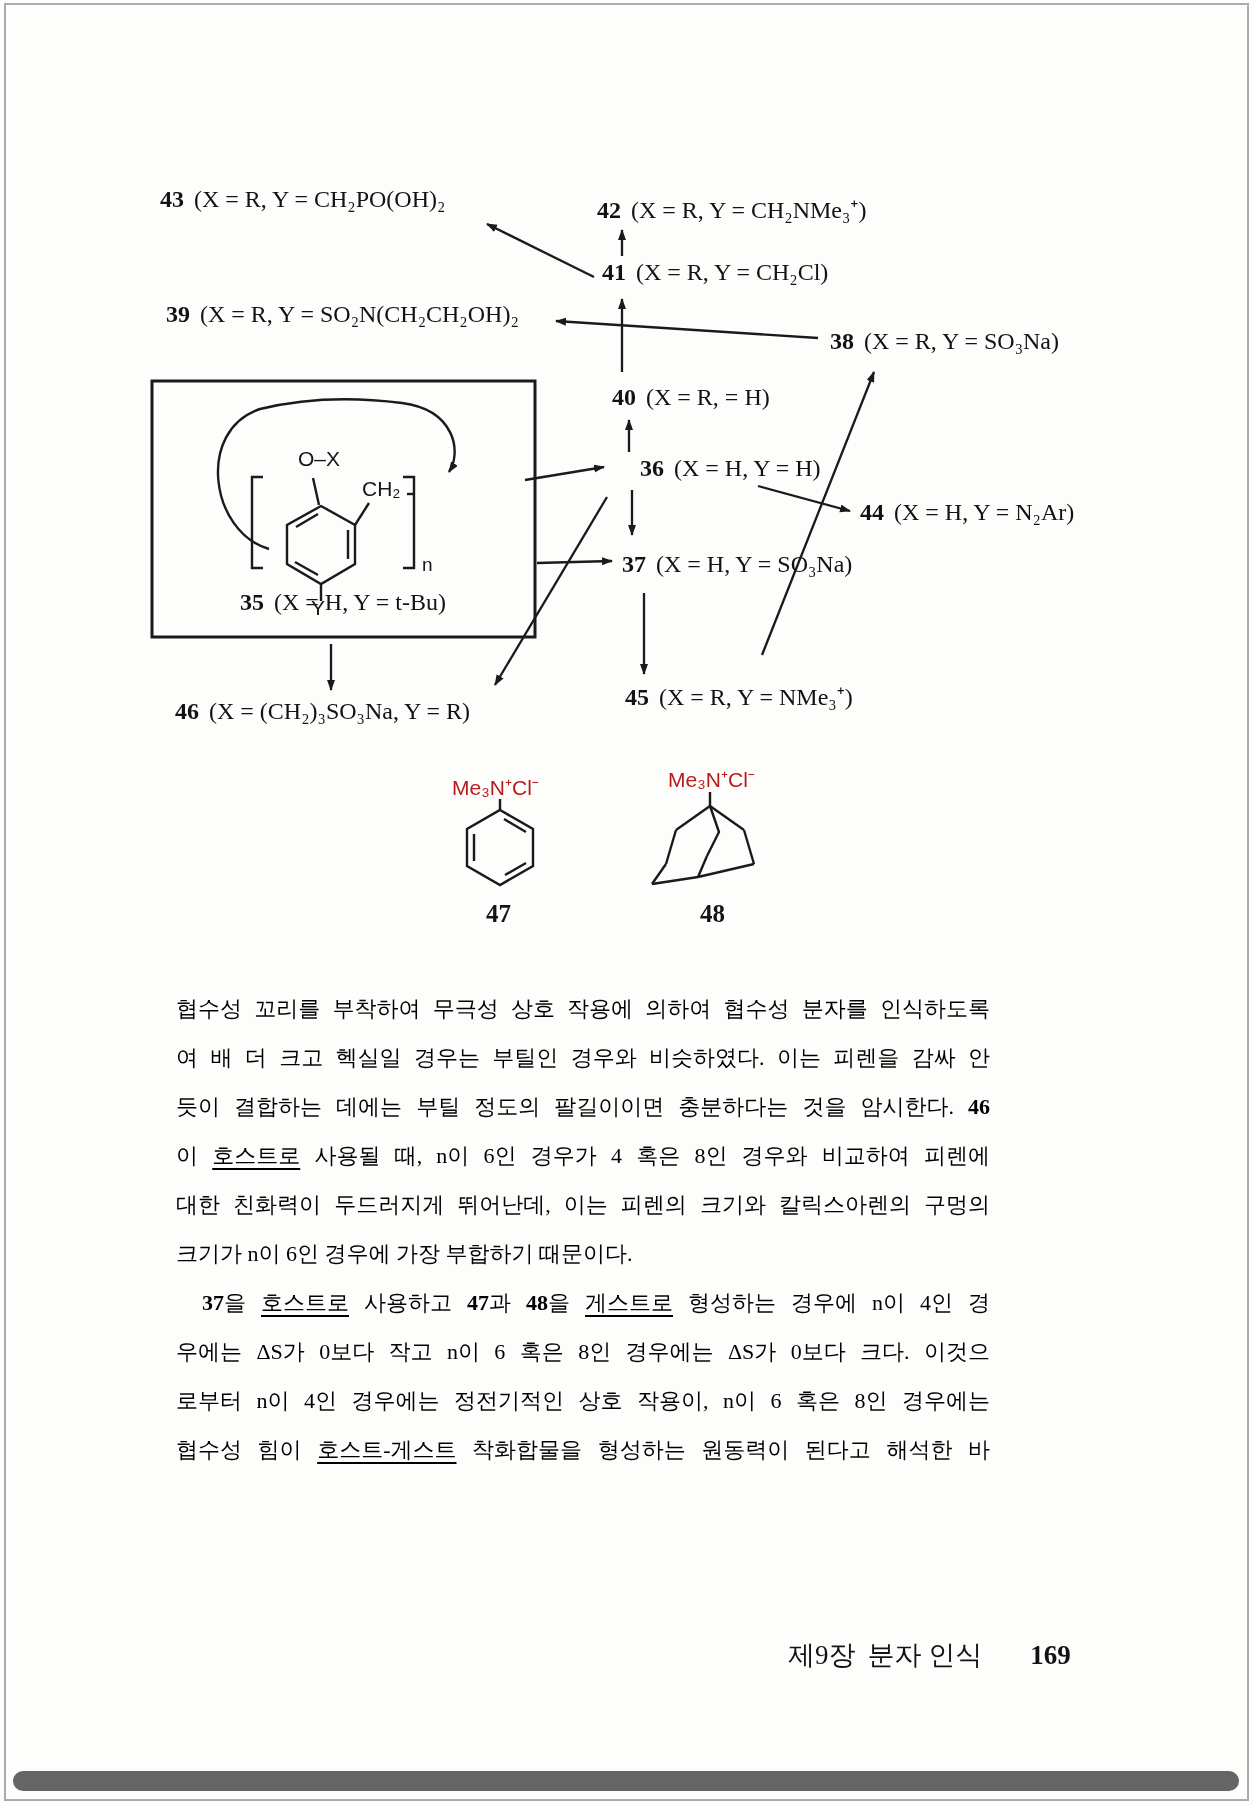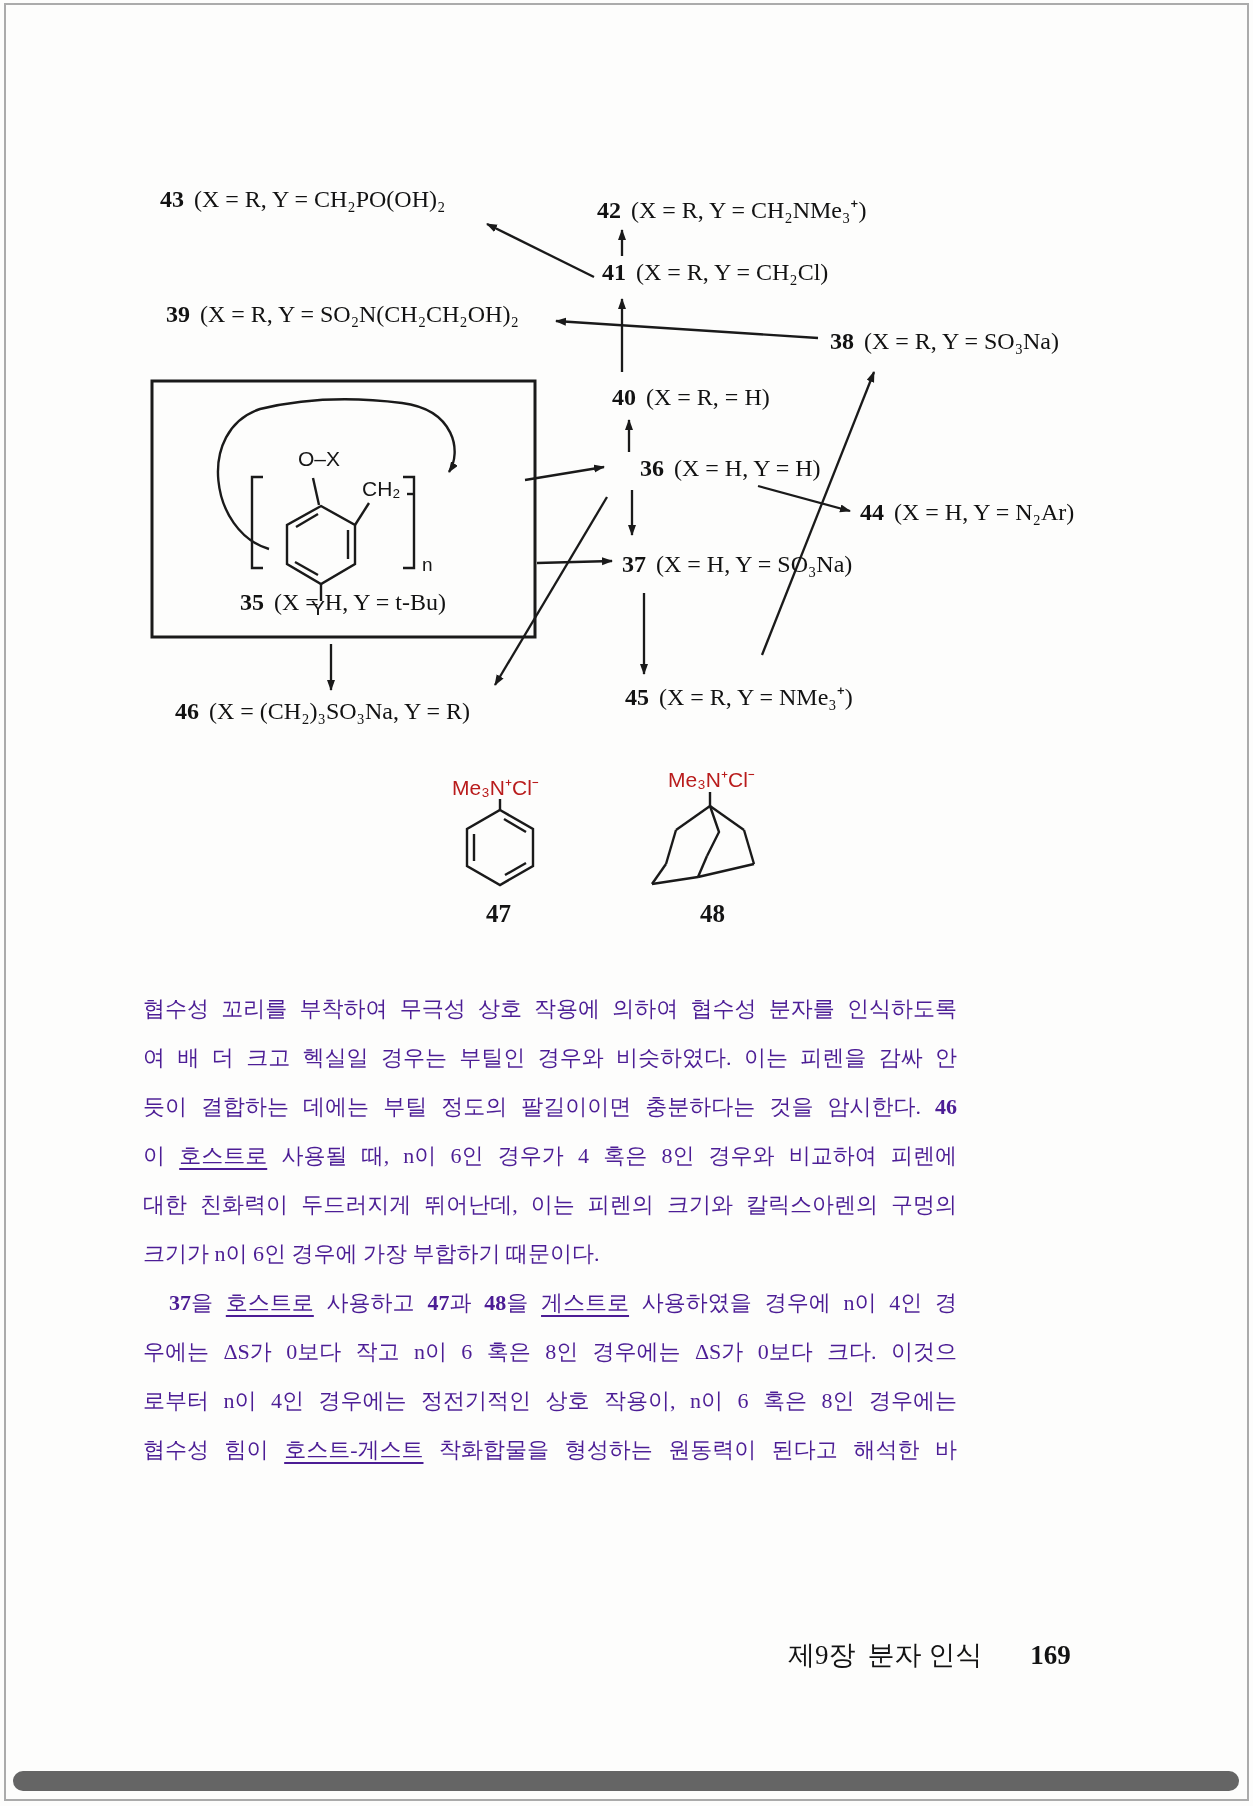--- a/index.html
+++ b/index.html
@@ -35,21 +35,21 @@
   .gcap{position:absolute;font-family:"Liberation Sans",sans-serif;
     font-size:21px;color:#b91c1c;white-space:nowrap;}
   .g47cap{left:452px;top:773px;} .g48cap{left:668px;top:765px;}
   .gnum{position:absolute;font-size:25px;font-weight:700;}
   .g47num{left:486px;top:900px;} .g48num{left:700px;top:900px;}
 
   
   .bodytext{position:absolute;left:143px;top:984px;width:814px;}
   .tline{box-sizing:border-box;width:814px;height:49px;line-height:49px;
     font-size:22px;text-align:justify;text-align-last:justify;
-    white-space:normal;color:#4c1d95;}
+    white-space:normal;color:#000000;margin-left:33px;}
   .tline.noj{text-align-last:left;}
   .tline.ind{padding-left:26px;}
   .seg.b{font-weight:700;}
   .seg.u{text-decoration:underline;text-underline-offset:5px;}
   .seg.i{font-style:italic;}
   sup.seg{font-size:0.62em;line-height:0;}
 
   
   .footer{position:absolute;left:788px;top:1637px;font-size:27px;white-space:nowrap;color:#131313;}
   .footer .fsec{margin-left:12px;}
@@ -152,21 +152,21 @@
   <div class="gnum g48num">48</div>
 </div>
 
 <div class="bodytext">
   <div class="tline"><span class="seg">협수성 꼬리를 부착하여 무극성 상호 작용에 의하여 협수성 분자를 인식하도록</span></div>
   <div class="tline"><span class="seg">여 배 더 크고 헥실일 경우는 부틸인 경우와 비슷하였다. 이는 피렌을 감싸 안</span></div>
   <div class="tline"><span class="seg">듯이 결합하는 데에는 부틸 정도의 팔길이이면 충분하다는 것을 암시한다. </span><span class="seg b">46</span></div>
   <div class="tline"><span class="seg">이 </span><span class="seg u">호스트로</span><span class="seg"> 사용될 때, n이 6인 경우가 4 혹은 8인 경우와 비교하여 피렌에</span></div>
   <div class="tline"><span class="seg">대한 친화력이 두드러지게 뛰어난데, 이는 피렌의 크기와 칼릭스아렌의 구멍의</span></div>
   <div class="tline noj"><span class="seg">크기가 n이 6인 경우에 가장 부합하기 때문이다.</span></div>
-  <div class="tline ind"><span class="seg b">37</span><span class="seg">을 </span><span class="seg u">호스트로</span><span class="seg"> 사용하고 </span><span class="seg b">47</span><span class="seg">과 </span><span class="seg b">48</span><span class="seg">을 </span><span class="seg u">게스트로</span><span class="seg"> 사용하였을 경우에 n이 4인 경</span></div>
+  <div class="tline ind"><span class="seg b">37</span><span class="seg">을 </span><span class="seg u">호스트로</span><span class="seg"> 사용하고 </span><span class="seg b">47</span><span class="seg">과 </span><span class="seg b">48</span><span class="seg">을 </span><span class="seg u">게스트로</span><span class="seg"> 형성하는 경우에 n이 4인 경</span></div>
   <div class="tline"><span class="seg">우에는 ΔS가 0보다 작고 n이 6 혹은 8인 경우에는 ΔS가 0보다 크다. 이것으</span></div>
   <div class="tline"><span class="seg">로부터 n이 4인 경우에는 정전기적인 상호 작용이, n이 6 혹은 8인 경우에는</span></div>
   <div class="tline"><span class="seg">협수성 힘이 </span><span class="seg u">호스트-게스트</span><span class="seg"> 착화합물을 형성하는 원동력이 된다고 해석한 바</span></div>
 </div>
 
 <div class="footer">
   <span>제9장</span><span class="fsec">분자 인식</span><span class="fpn">169</span>
 </div>
 
 </body></html>

